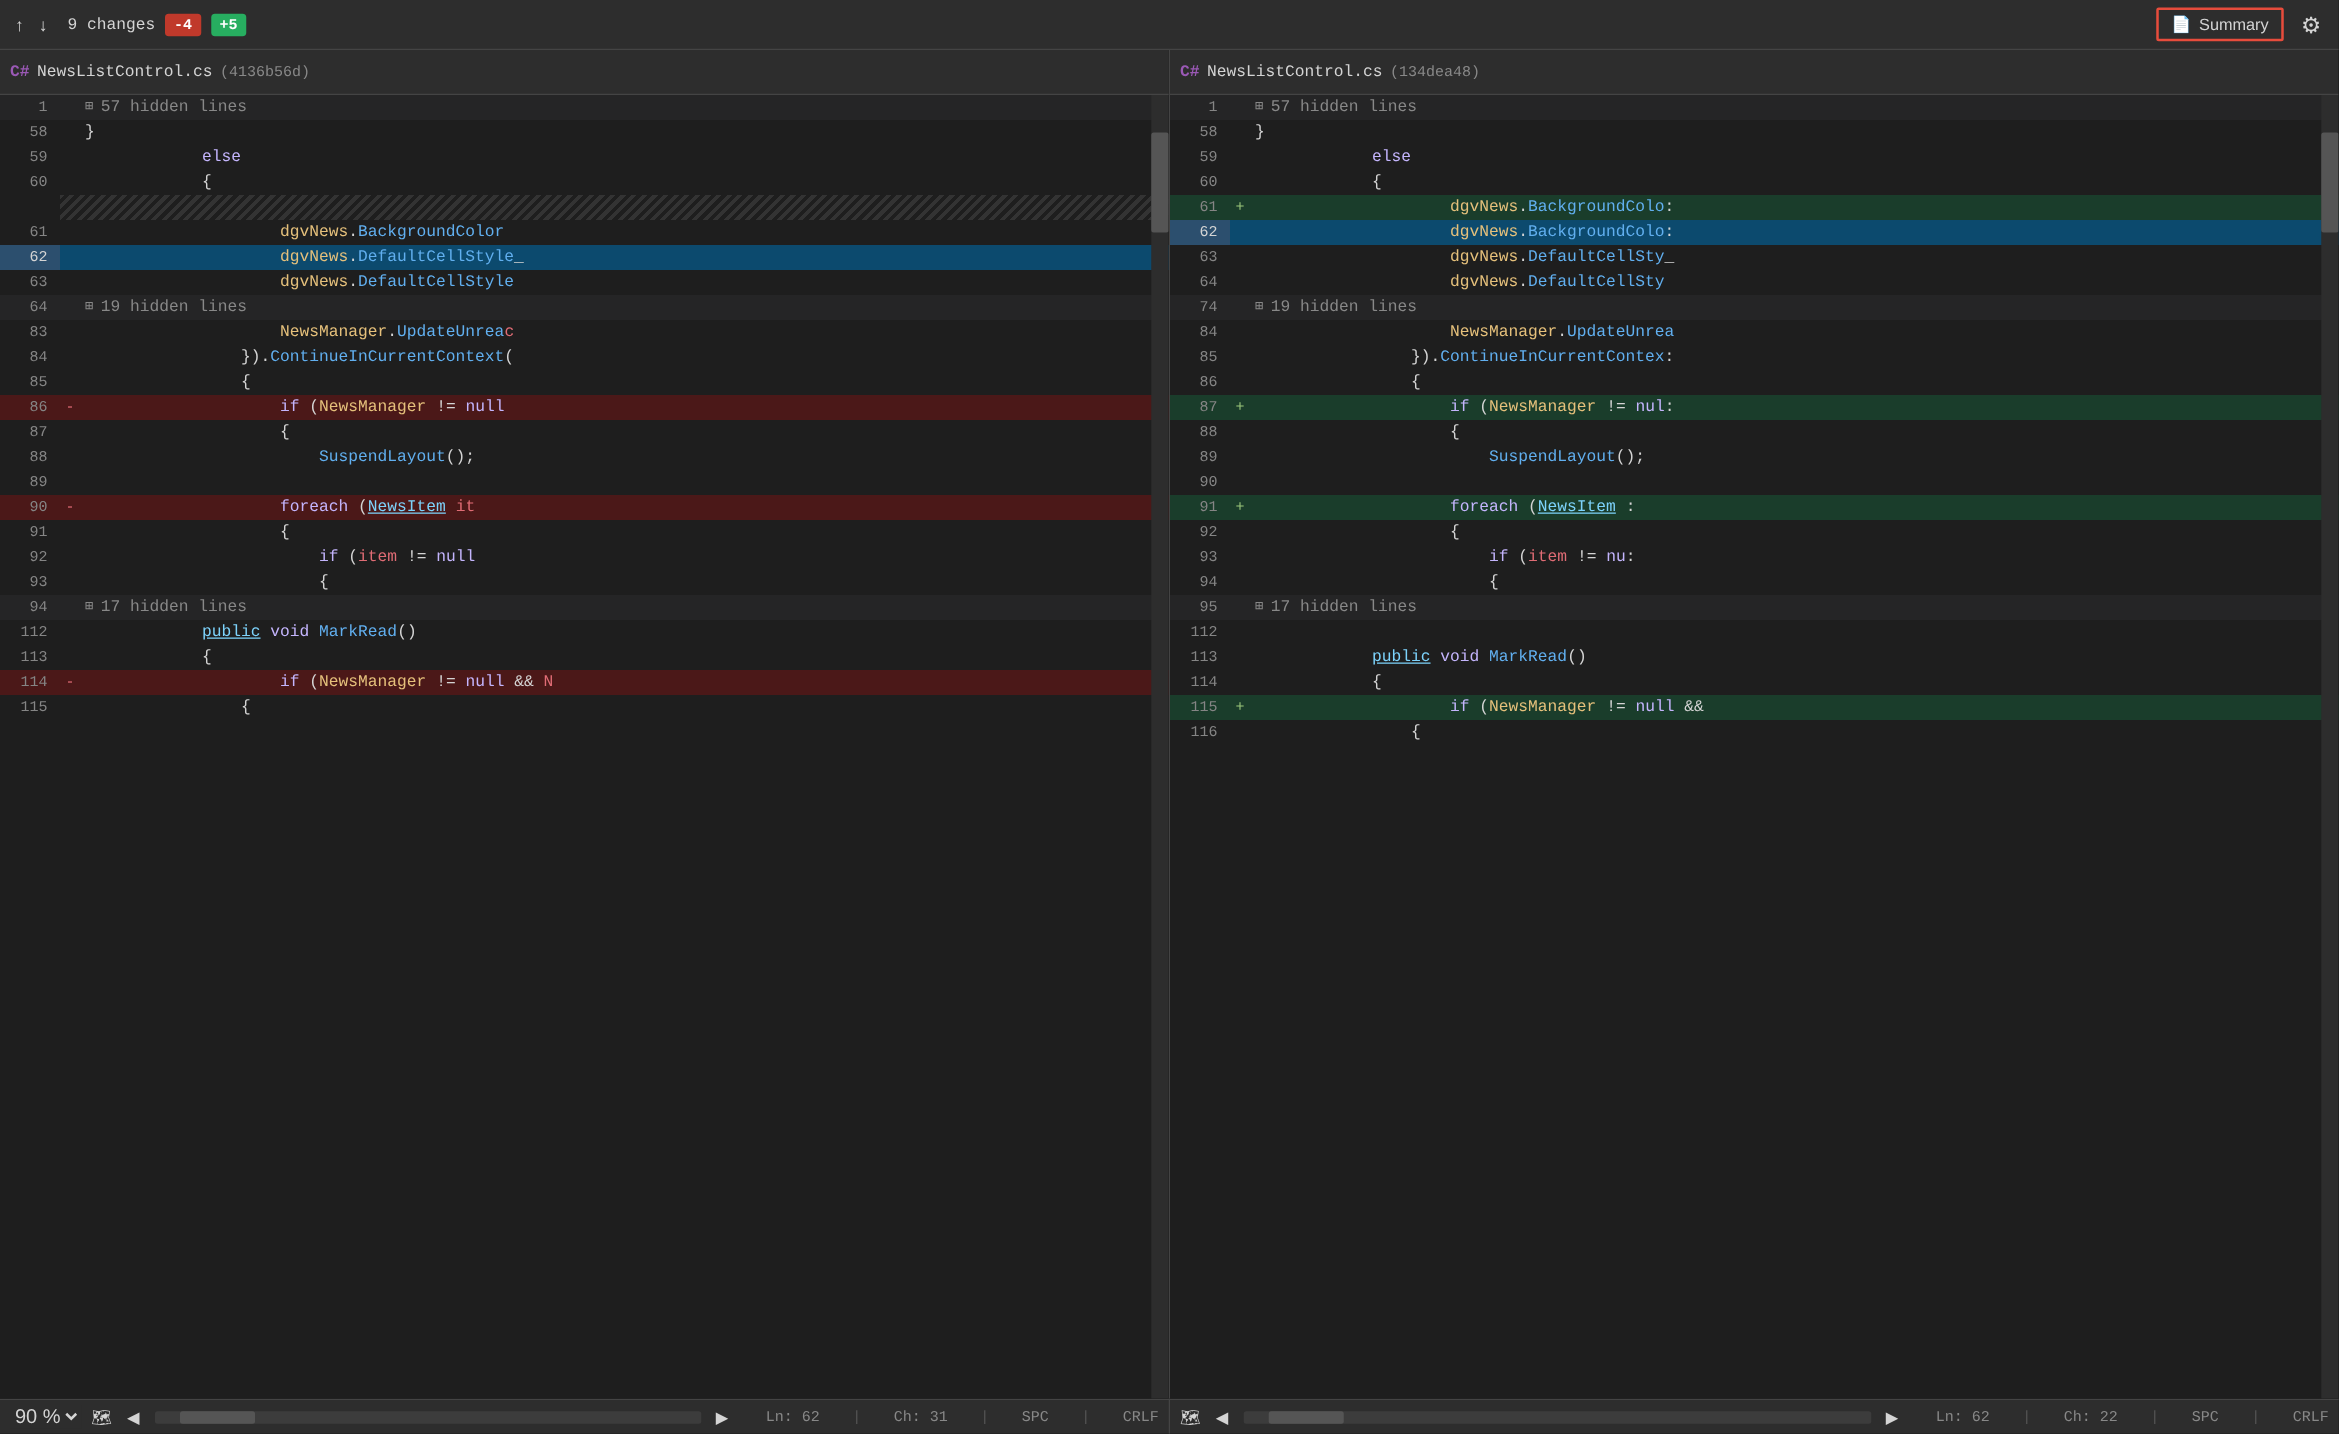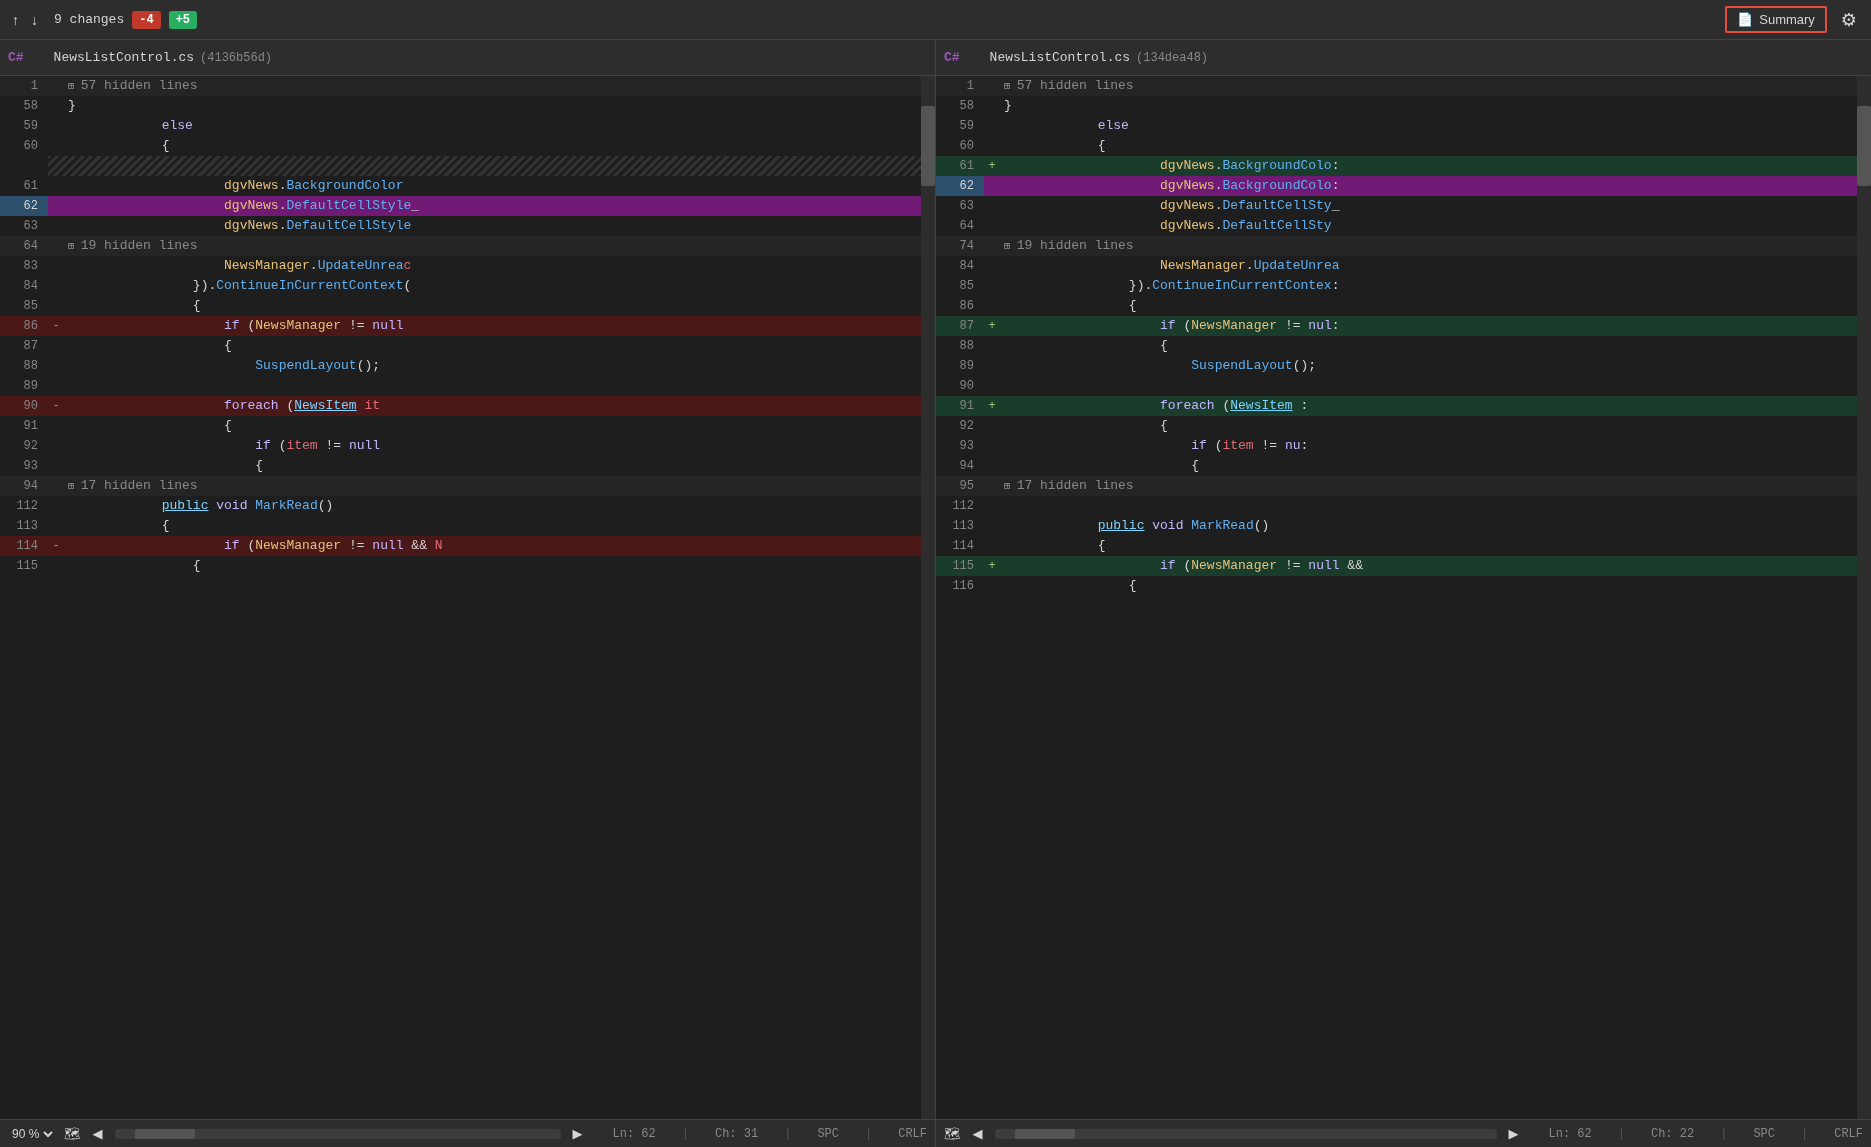--- a/index.html
+++ b/index.html
@@ -112,21 +112,20 @@
       flex-shrink: 0;
     }
     .lang-icon {
       color: #9b59b6;
       font-size: 13px;
       font-weight: bold;
     }
     .file-name {
       color: #d4d4d4;
       font-size: 13px;
-      margin-left: 24px;
     }
     .commit-hash {
       color: #888;
       font-size: 12px;
     }
 
     
     .code-area {
       flex: 1;
       overflow: hidden;
@@ -215,21 +214,21 @@
     }
     .line-added .line-number,
     .line-added .line-marker {
       background: #1a3d2b;
     }
     .line-added .line-marker {
       color: #98c379;
     }
 
     .line-selected {
-      background: #701a75;
+      background: #0c4a6e;
     }
     .line-selected .line-number {
       background: #2c4f6e;
       color: #d4d4d4;
     }
 
     .line-hidden-section {
       background: #252526;
       color: #888;
     }
@@ -294,21 +293,21 @@
       height: 100%;
     }
     .status-panel:last-child {
       border-right: none;
     }
 
     .zoom-select {
       background: #2d2d2d;
       color: #d4d4d4;
       border: none;
-      font-size: 12px;
+      font-size: 16px;
       cursor: pointer;
     }
     .status-icon {
       color: #d4d4d4;
       font-size: 13px;
       cursor: pointer;
     }
     .scroll-left-btn, .scroll-right-btn {
       background: none;
       border: none;

